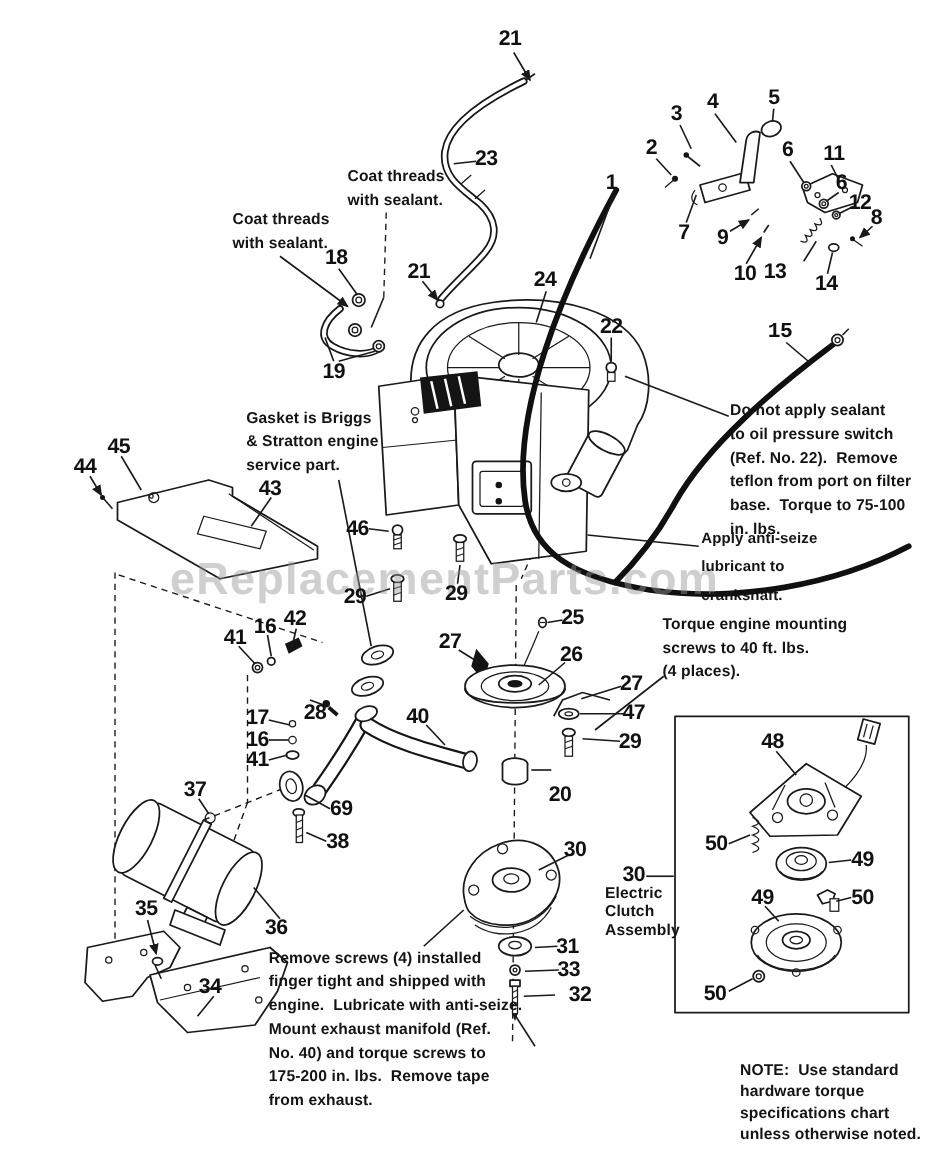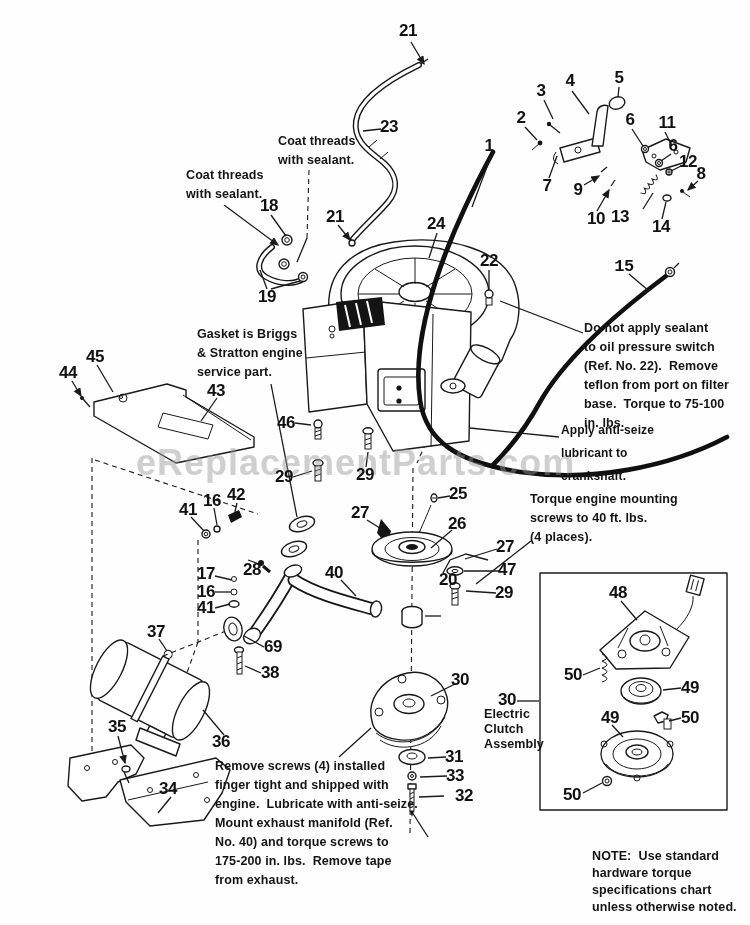--- a/index.html
+++ b/index.html
@@ -451,21 +451,21 @@
       <span class="callout" style="left: 458px; top: 494px;">25</span>
       <span class="callout" style="left: 457px; top: 524px;">26</span>
       <span class="callout" style="left: 188px; top: 510px;">41</span>
       <span class="callout" style="left: 212px; top: 501px;">16</span>
       <span class="callout" style="left: 236px; top: 495px;">42</span>
       <span class="callout" style="left: 239px; top: 570px; margin-left: 13px;">28</span>
       <span class="callout" style="left: 206px; top: 574px;">17</span>
       <span class="callout" style="left: 206px; top: 592px;">16</span>
       <span class="callout" style="left: 206px; top: 608px;">41</span>
       <span class="callout" style="left: 334px; top: 573px;">40</span>
-      <span class="callout" style="left: 448px; top: 580px;">20</span>
+      <span class="callout" style="left: 448px; top: 636px;">20</span>
       <span class="callout" style="left: 505px; top: 547px;">27</span>
       <span class="callout" style="left: 507px; top: 570px;">47</span>
       <span class="callout" style="left: 504px; top: 593px;">29</span>
       <span class="callout" style="left: 618px; top: 593px;">48</span>
       <span class="callout" style="left: 156px; top: 632px;">37</span>
       <span class="callout" style="left: 273px; top: 647px;">69</span>
       <span class="callout" style="left: 270px; top: 673px;">38</span>
       <span class="callout" style="left: 221px; top: 742px;">36</span>
       <span class="callout" style="left: 460px; top: 680px;">30</span>
       <span class="callout" style="left: 454px; top: 757px;">31</span>

